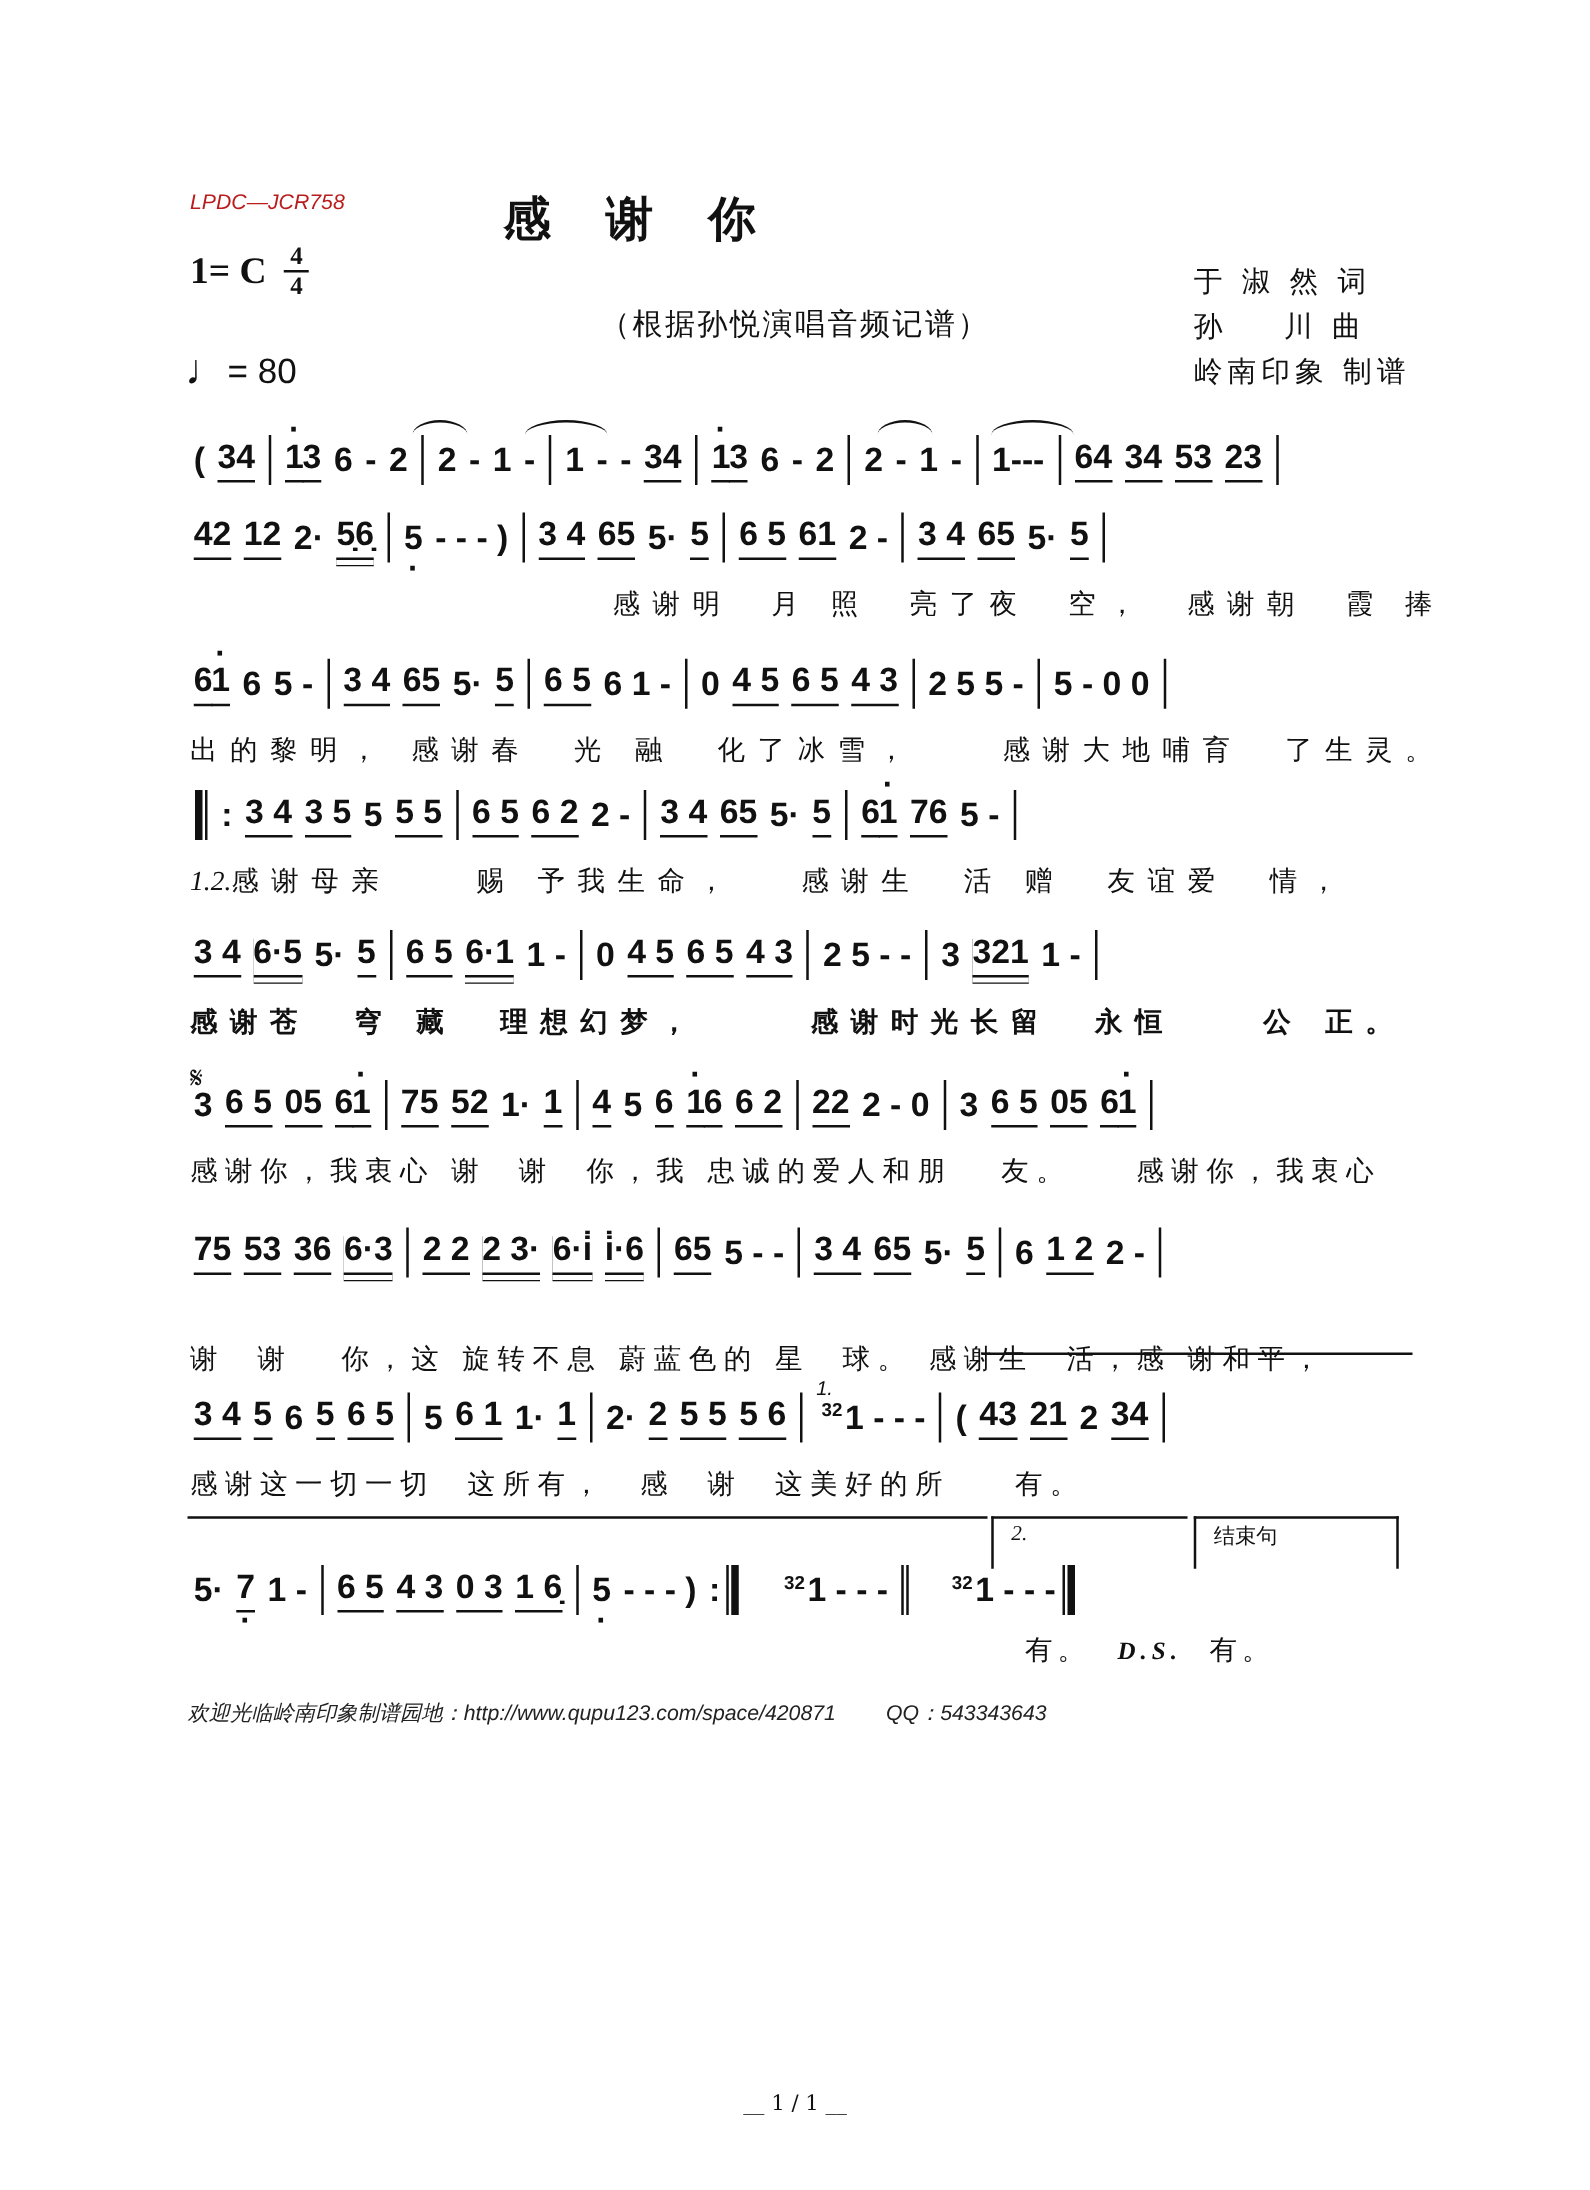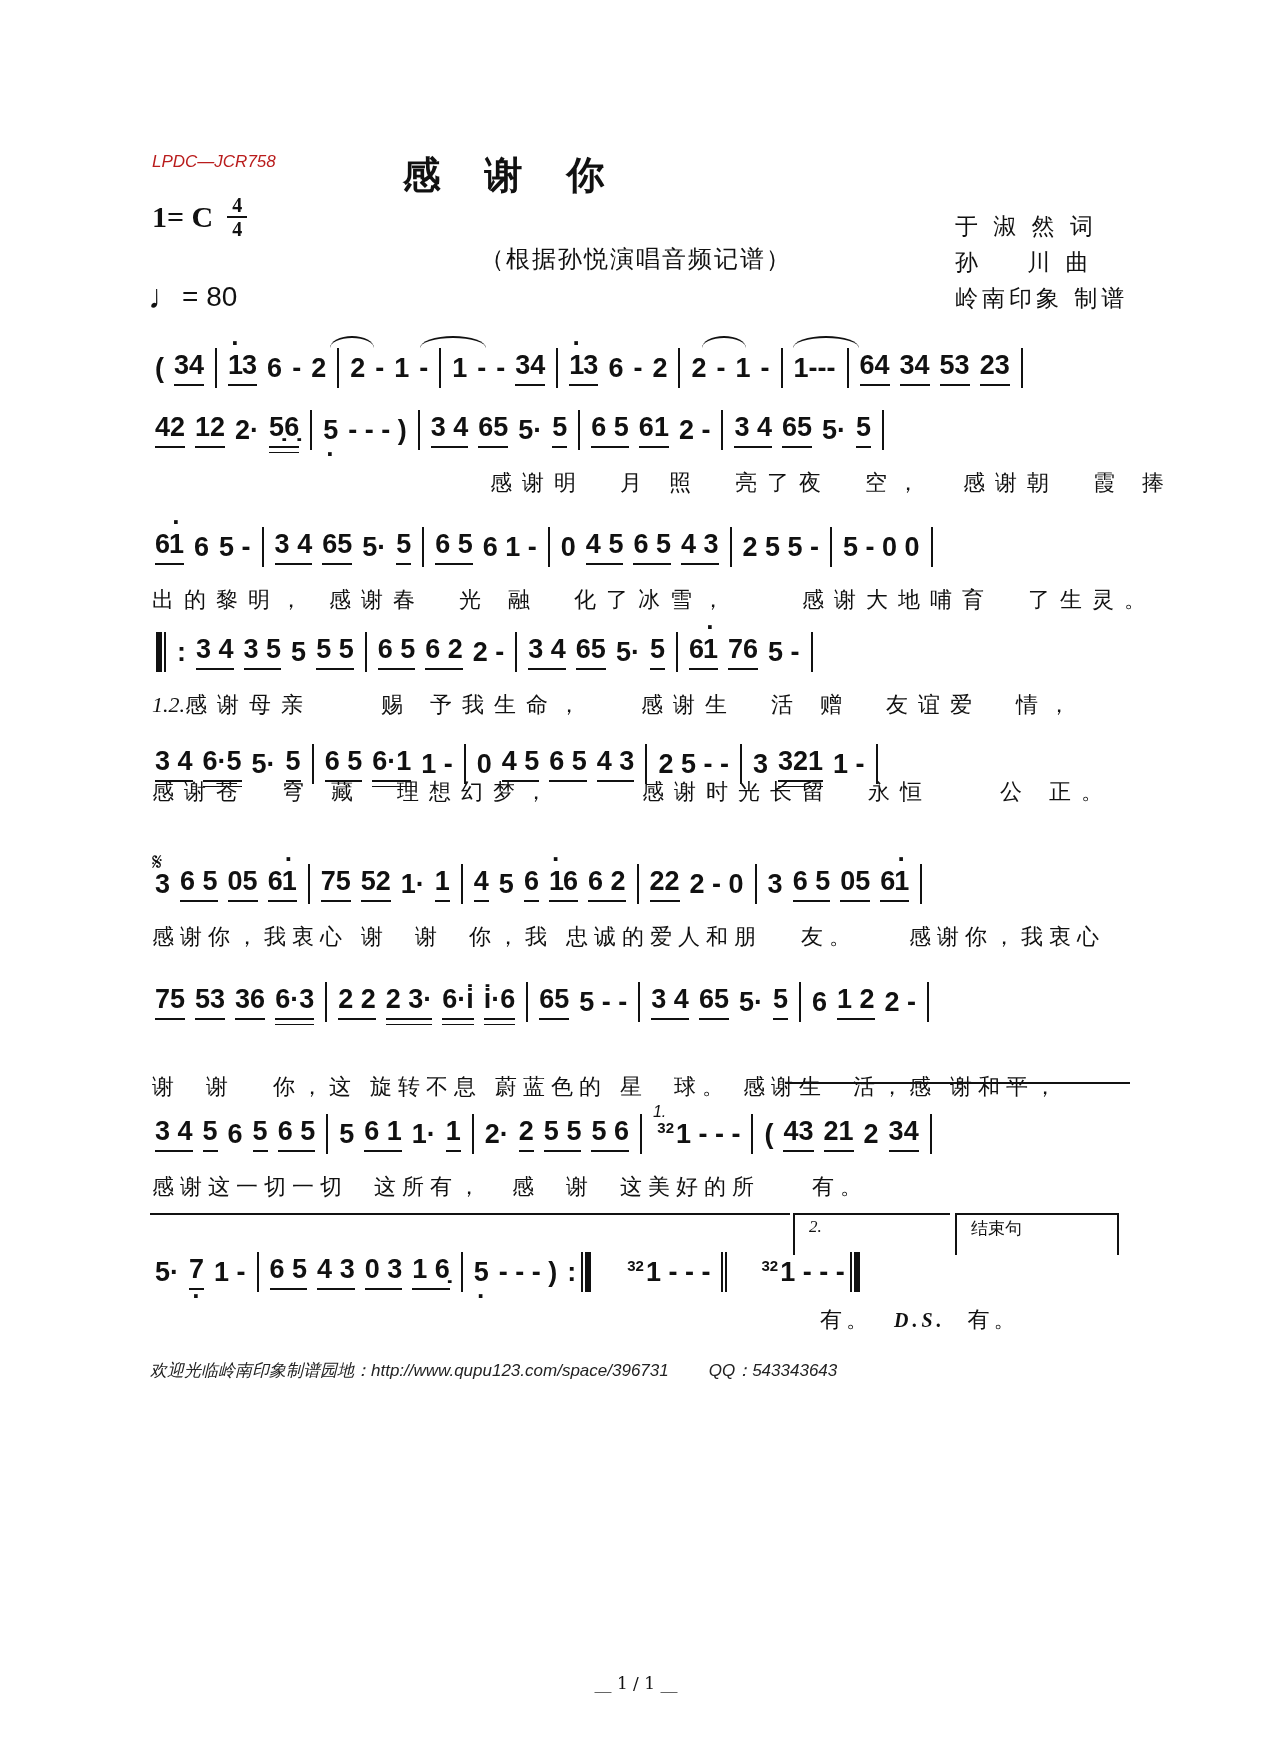--- a/index.html
+++ b/index.html
@@ -125,21 +125,21 @@
   <span class="tok u">6 5</span>
     <span class="tok u">61</span>
     <span class="tok">2 -</span>
   <span class="bar"></span>
   <span class="tok u">3 4</span>
     <span class="tok u">65</span>
     <span class="tok">5·</span>
     <span class="tok u">5</span>
   <span class="bar"></span>
 </div>
-<div class="lyr" style="top:468px;left:490px;width:640px;">感谢明  月 照  亮了夜  空，  感谢朝  霞 捧</div>
+<div class="lyr" style="top:468px;left:490px;width:640px;font-family:Liberation Serif, serif;">感谢明  月 照  亮了夜  空，  感谢朝  霞 捧</div>
 
 <div class="row" style="top:525px;">
   <span class="tok u">6</span>
     <span class="tok u dot-above" style="margin-left:-6px">1</span>
   <span class="tok">6</span>
     <span class="tok">5 -</span>
   <span class="bar"></span>
   <span class="tok u">3 4</span>
     <span class="tok u">65</span>
     <span class="tok">5·</span>
@@ -200,21 +200,21 @@
     <span class="tok u">6 5</span>
     <span class="tok u">4 3</span>
   <span class="bar"></span>
   <span class="tok">2 5 - -</span>
   <span class="bar"></span>
   <span class="tok">3</span>
     <span class="tok uu">321</span>
     <span class="tok">1 -</span>
   <span class="bar"></span>
 </div>
-<div class="lyr" style="top:777px;">感谢苍  穹 藏  理想幻梦，     感谢时光长留  永恒    公 正。</div>
+<div class="lyr" style="top:803px;font-weight:bold;">感谢苍  穹 藏  理想幻梦，     感谢时光长留  永恒    公 正。</div>
 
 <div class="abs segno">𝄋</div>
 <div class="row" style="top:862px;">
   <span class="tok">3</span>
     <span class="tok u">6 5</span>
     <span class="tok u">05</span>
     <span class="tok u">6</span>
     <span class="tok u dot-above" style="margin-left:-6px">1</span>
   <span class="bar"></span>
   <span class="tok u">75</span>
@@ -319,15 +319,15 @@
   <span class="tok">:</span>
     <span class="end-bar"></span>
   <span class="tok" style="margin-left:36px;"><span class="grace">32</span>1 - - -</span>
   <span class="thin-dbl"></span>
   <span class="tok" style="margin-left:28px;"><span class="grace">32</span>1 - - -</span>
   <span class="end-bar"></span>
 </div>
 <div class="lyr" style="top:1305px;left:820px;width:320px;letter-spacing:4px;">有。  <span class="ds">D.S.</span>  有。</div>
 
 <div class="abs footer">
-  <div><span>欢迎光临岭南印象制谱园地：http://www.qupu123.com/space/396731</span><span>QQ：543343643</span></div>
+  <div><span>欢迎光临岭南印象制谱园地：http://www.qupu123.com/space/420871</span><span>QQ：543343643</span></div>
 </div>
 <div class="abs pagenum">__ 1 / 1 __</div>
 
 </body></html>

